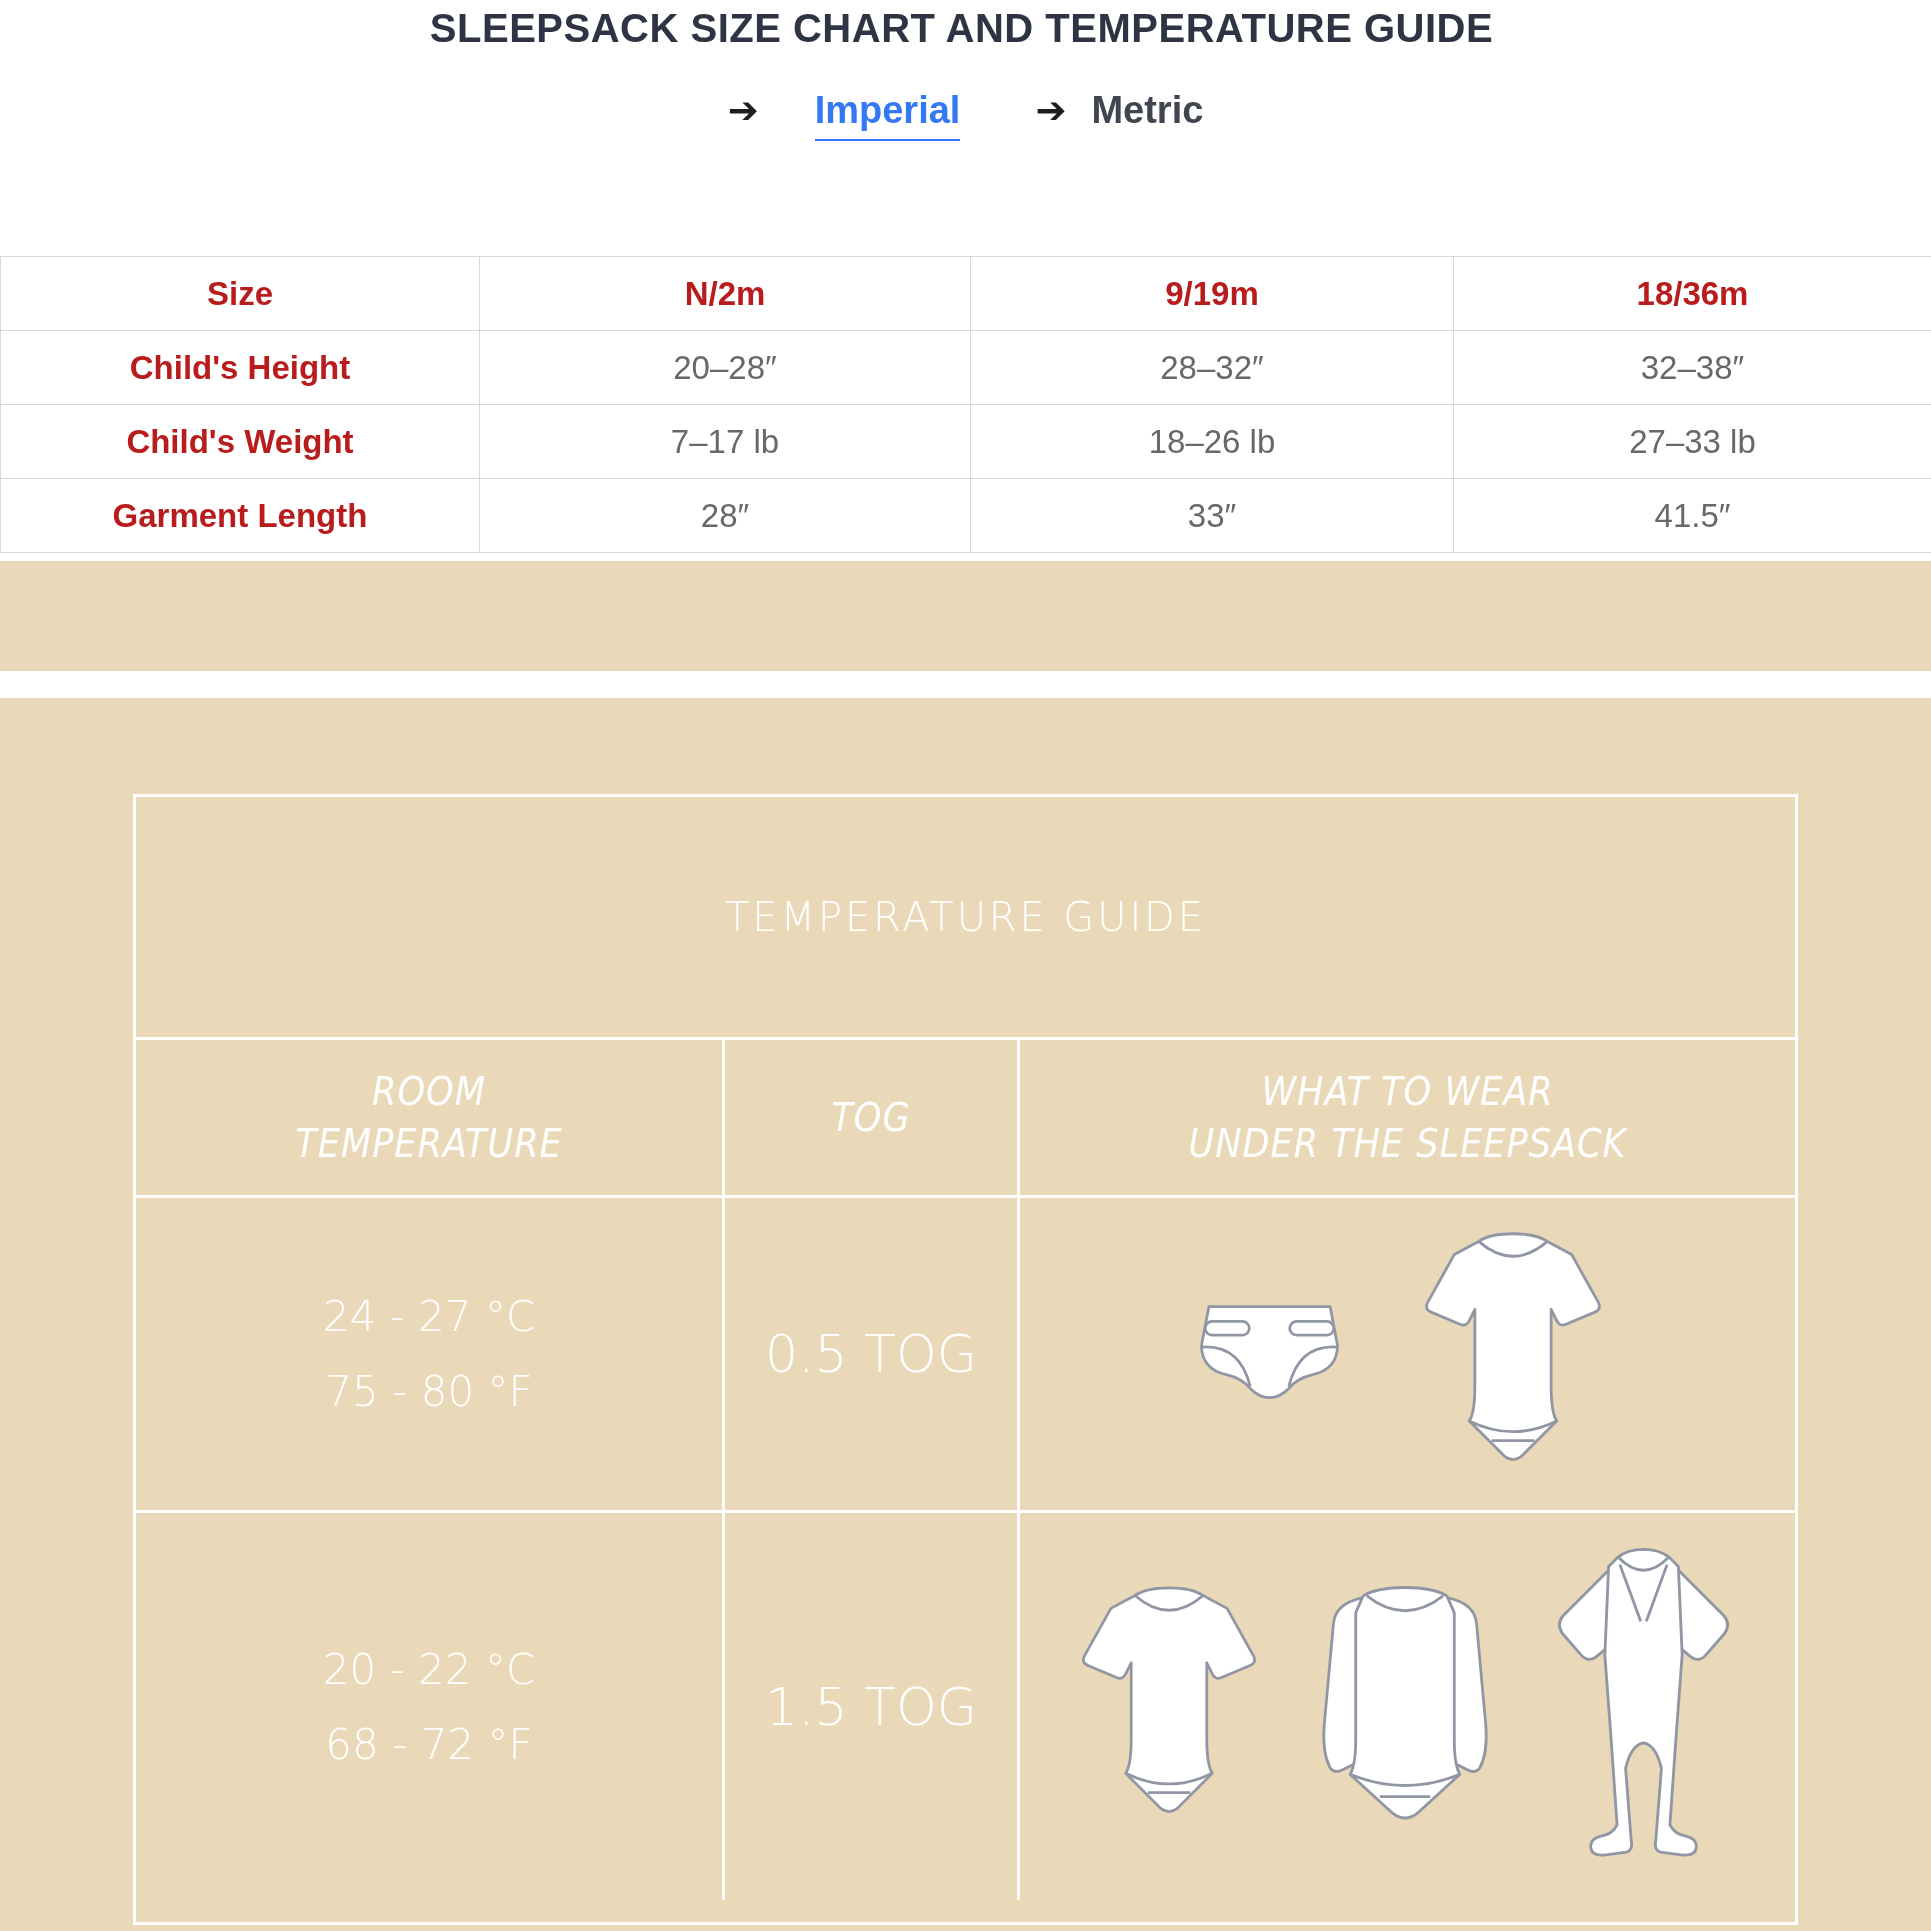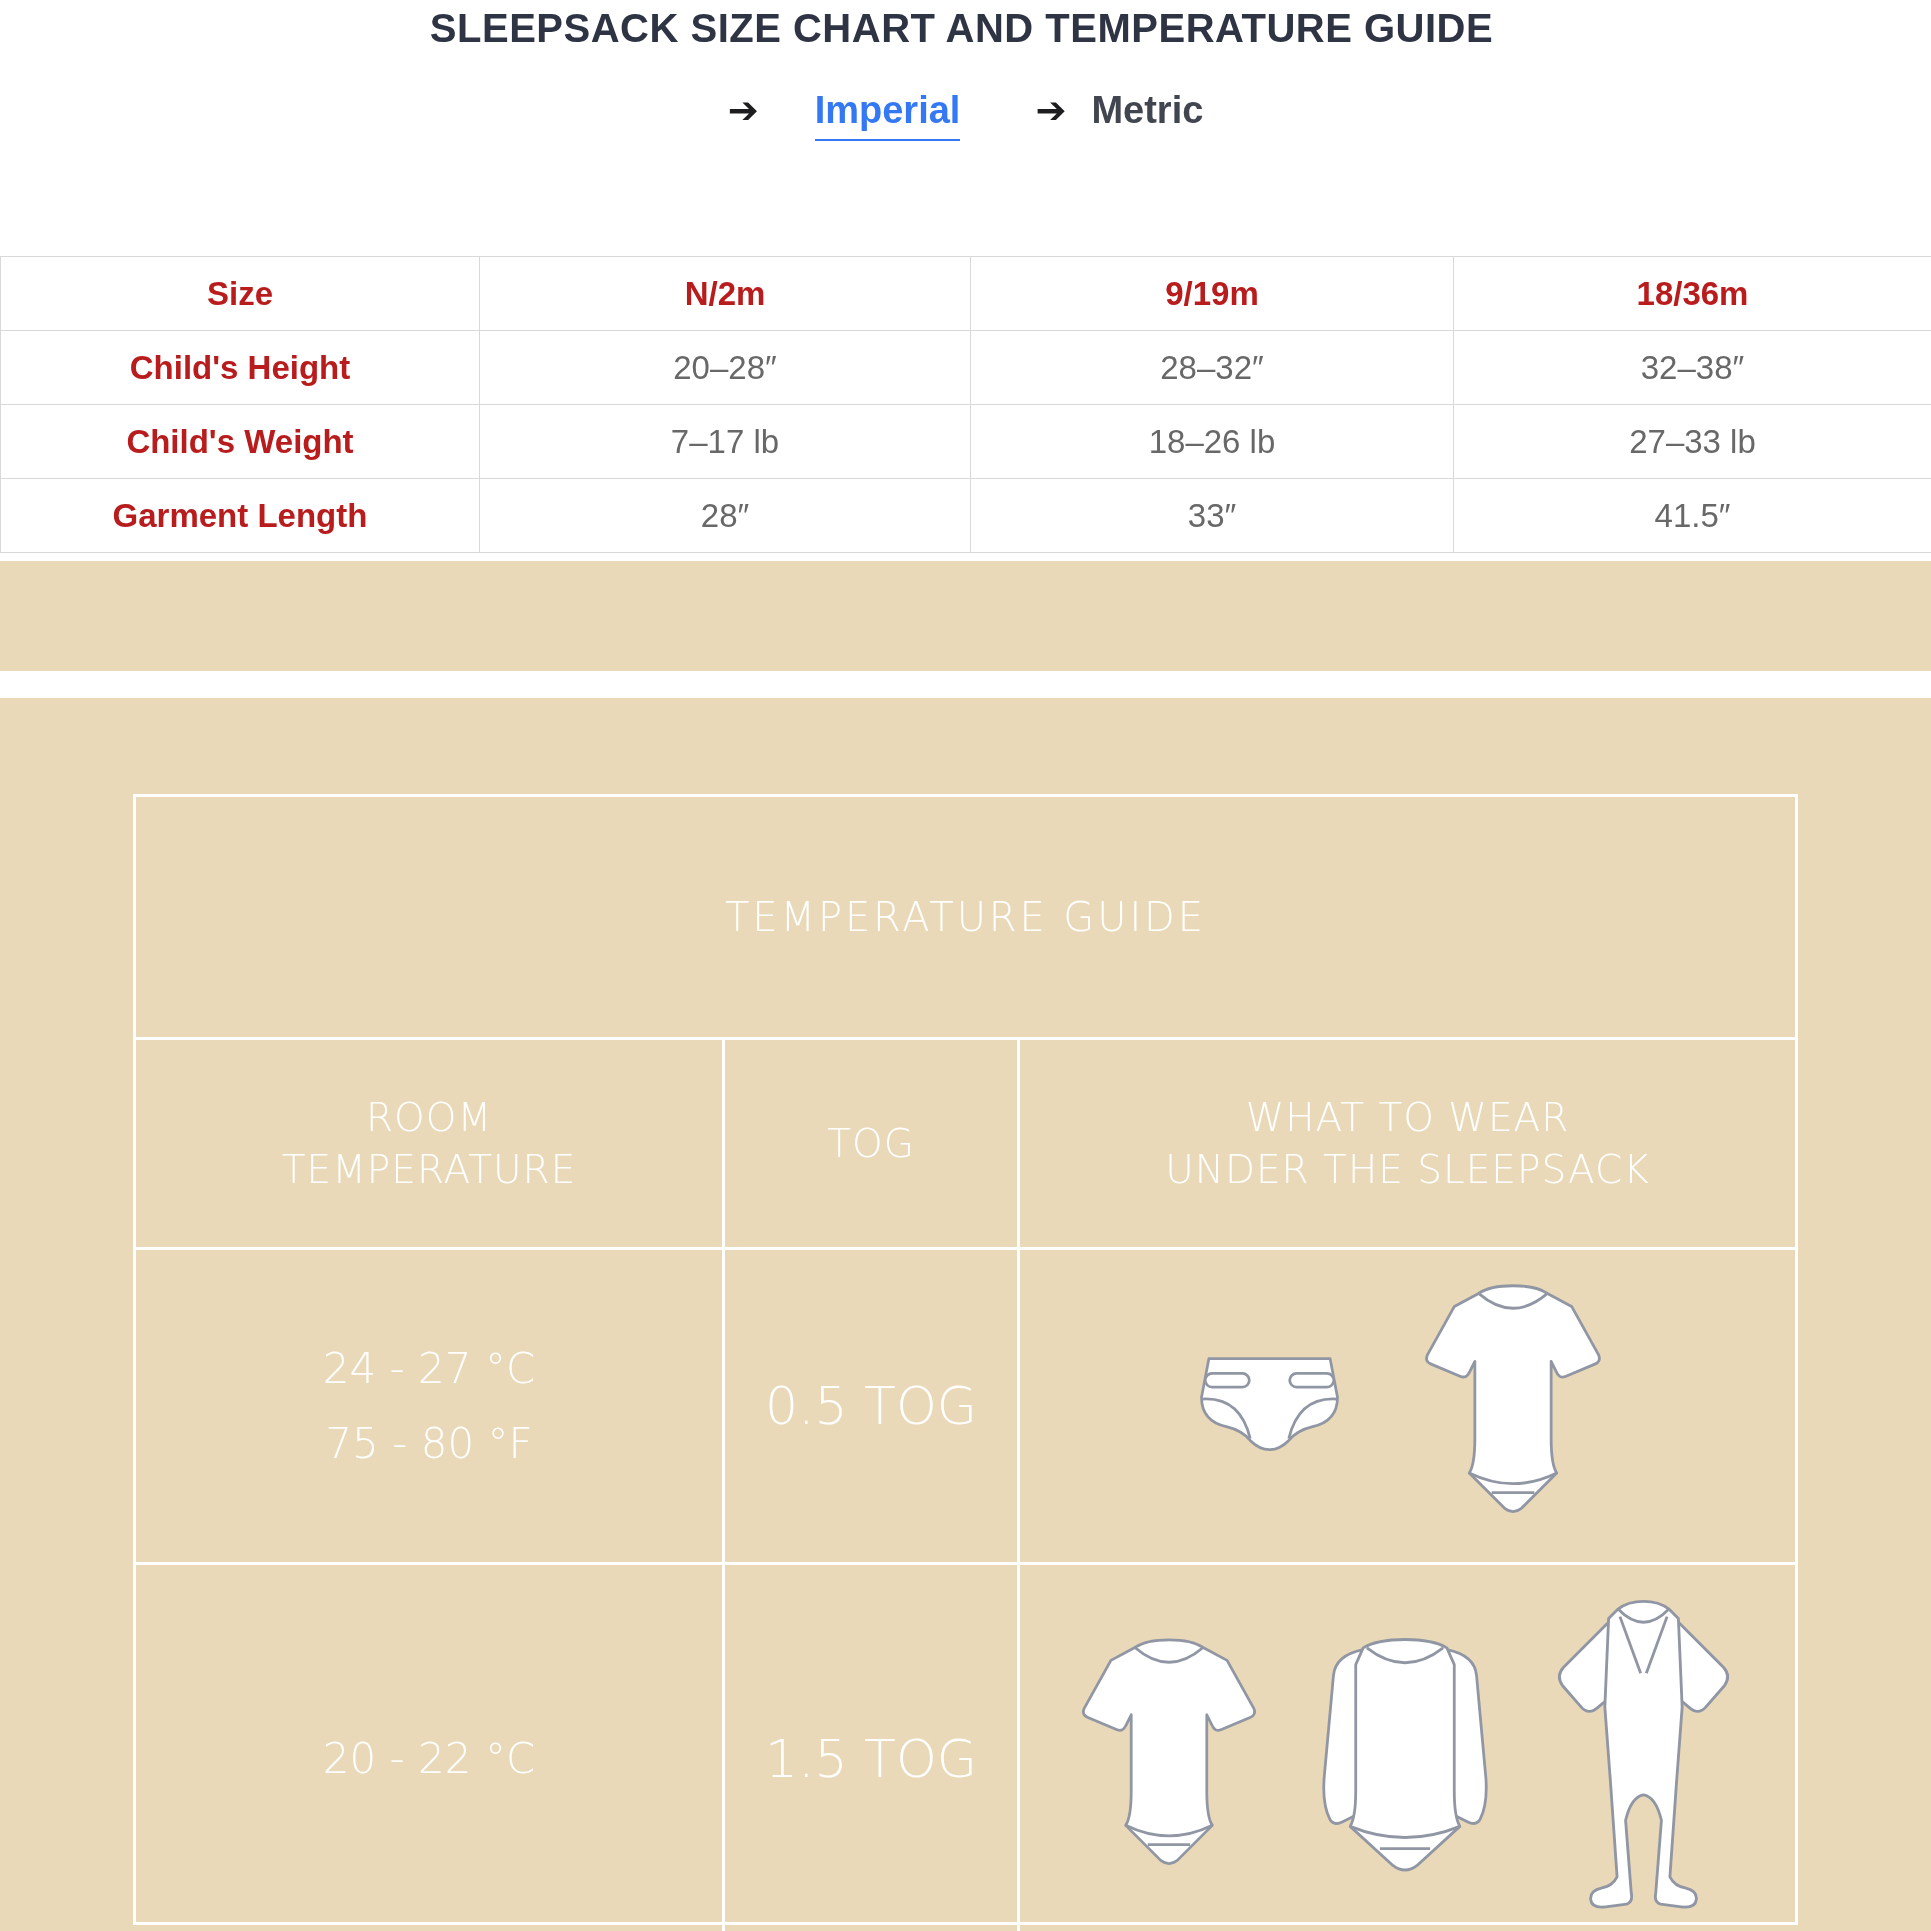--- a/index.html
+++ b/index.html
@@ -49,21 +49,21 @@
     border:3.9px solid #ffffff; color:#ffffff;
     font-family:"DejaVu Sans","Liberation Sans",sans-serif;
     font-stretch:condensed; font-weight:300;
   }
   .t-title{
     height:243px; border-bottom:3.9px solid #fff;
     display:flex; align-items:center; justify-content:center;
     font-size:40px; letter-spacing:2.9px;
   }
   .t-row{ display:flex; }
-  .t-head{ height:210px; border-bottom:3.9px solid #fff; }
+  .t-head{ height:158px; border-bottom:3.9px solid #fff;font-style:italic; }
   .t-r1{ height:315px; border-bottom:3.9px solid #fff; }
   .t-r2{ height:387px; }
   .t-c1{ width:589px; border-right:3.9px solid #fff; }
   .t-c2{ width:295px; border-right:3.9px solid #fff; }
   .t-c3{ flex:1; }
   .t-cell{ display:flex; flex-direction:column; align-items:center; justify-content:center; text-align:center; }
   .t-head .t-cell{ font-size:39px; line-height:52px; letter-spacing:1px; }
   .temp-cell{ font-size:42px; line-height:75px; }
   .tog-cell{ font-size:52px; }
   .wear-cell{ flex-direction:row; align-items:center; justify-content:center; }
@@ -159,20 +159,21 @@
         <svg class="garment" width="214" height="252" viewBox="0 0 230 270">
           <path d="M78,14 C94,3 136,3 152,14 L178,28 L207,80 Q210,87 203,90 L172,103 Q165,106 162,99 L156,87 L156,170 Q156,198 162,207 L124,245 Q115,252 106,245 L68,207 Q74,198 74,170 L74,87 L68,99 Q65,106 58,103 L27,90 Q20,87 23,80 L52,28 Z" fill="#ffffff" stroke="#9096a3" stroke-width="3" stroke-linejoin="round"></path>
           <path d="M78,14 Q115,46 152,14 M68,207 Q115,230 162,207 M92,228 L138,228" fill="none" stroke="#9096a3" stroke-width="3"></path>
         </svg>
       </div>
     </div>
 
     <div class="t-row t-r2">
       <div class="t-c1 t-cell temp-cell">
         <span>20 - 22 °C</span>
+        <span>68 - 72 °F</span>
       </div>
       <div class="t-c2 t-cell tog-cell">1.5 TOG</div>
       <div class="t-c3 t-cell wear-cell wear-r2">
         <svg class="garment" width="212" height="250" viewBox="0 0 230 270">
           <path d="M78,14 C94,3 136,3 152,14 L178,28 L207,80 Q210,87 203,90 L172,103 Q165,106 162,99 L156,87 L156,170 Q156,198 162,207 L124,245 Q115,252 106,245 L68,207 Q74,198 74,170 L74,87 L68,99 Q65,106 58,103 L27,90 Q20,87 23,80 L52,28 Z" fill="#ffffff" stroke="#9096a3" stroke-width="3" stroke-linejoin="round"></path>
           <path d="M78,14 Q115,46 152,14 M68,207 Q115,230 162,207 M92,228 L138,228" fill="none" stroke="#9096a3" stroke-width="3"></path>
         </svg>
         <svg class="garment" width="218" height="251" viewBox="0 0 230 270">
           <path d="M70,18 Q40,24 38,46 L28,156 Q26,184 34,200 Q38,208 48,203 L70,192 L64,70 Z" fill="#ffffff" stroke="#9096a3" stroke-width="3" stroke-linejoin="round"></path>
           <path d="M160,18 Q190,24 192,46 L202,156 Q204,184 196,200 Q192,208 182,203 L160,192 L166,70 Z" fill="#ffffff" stroke="#9096a3" stroke-width="3" stroke-linejoin="round"></path>

